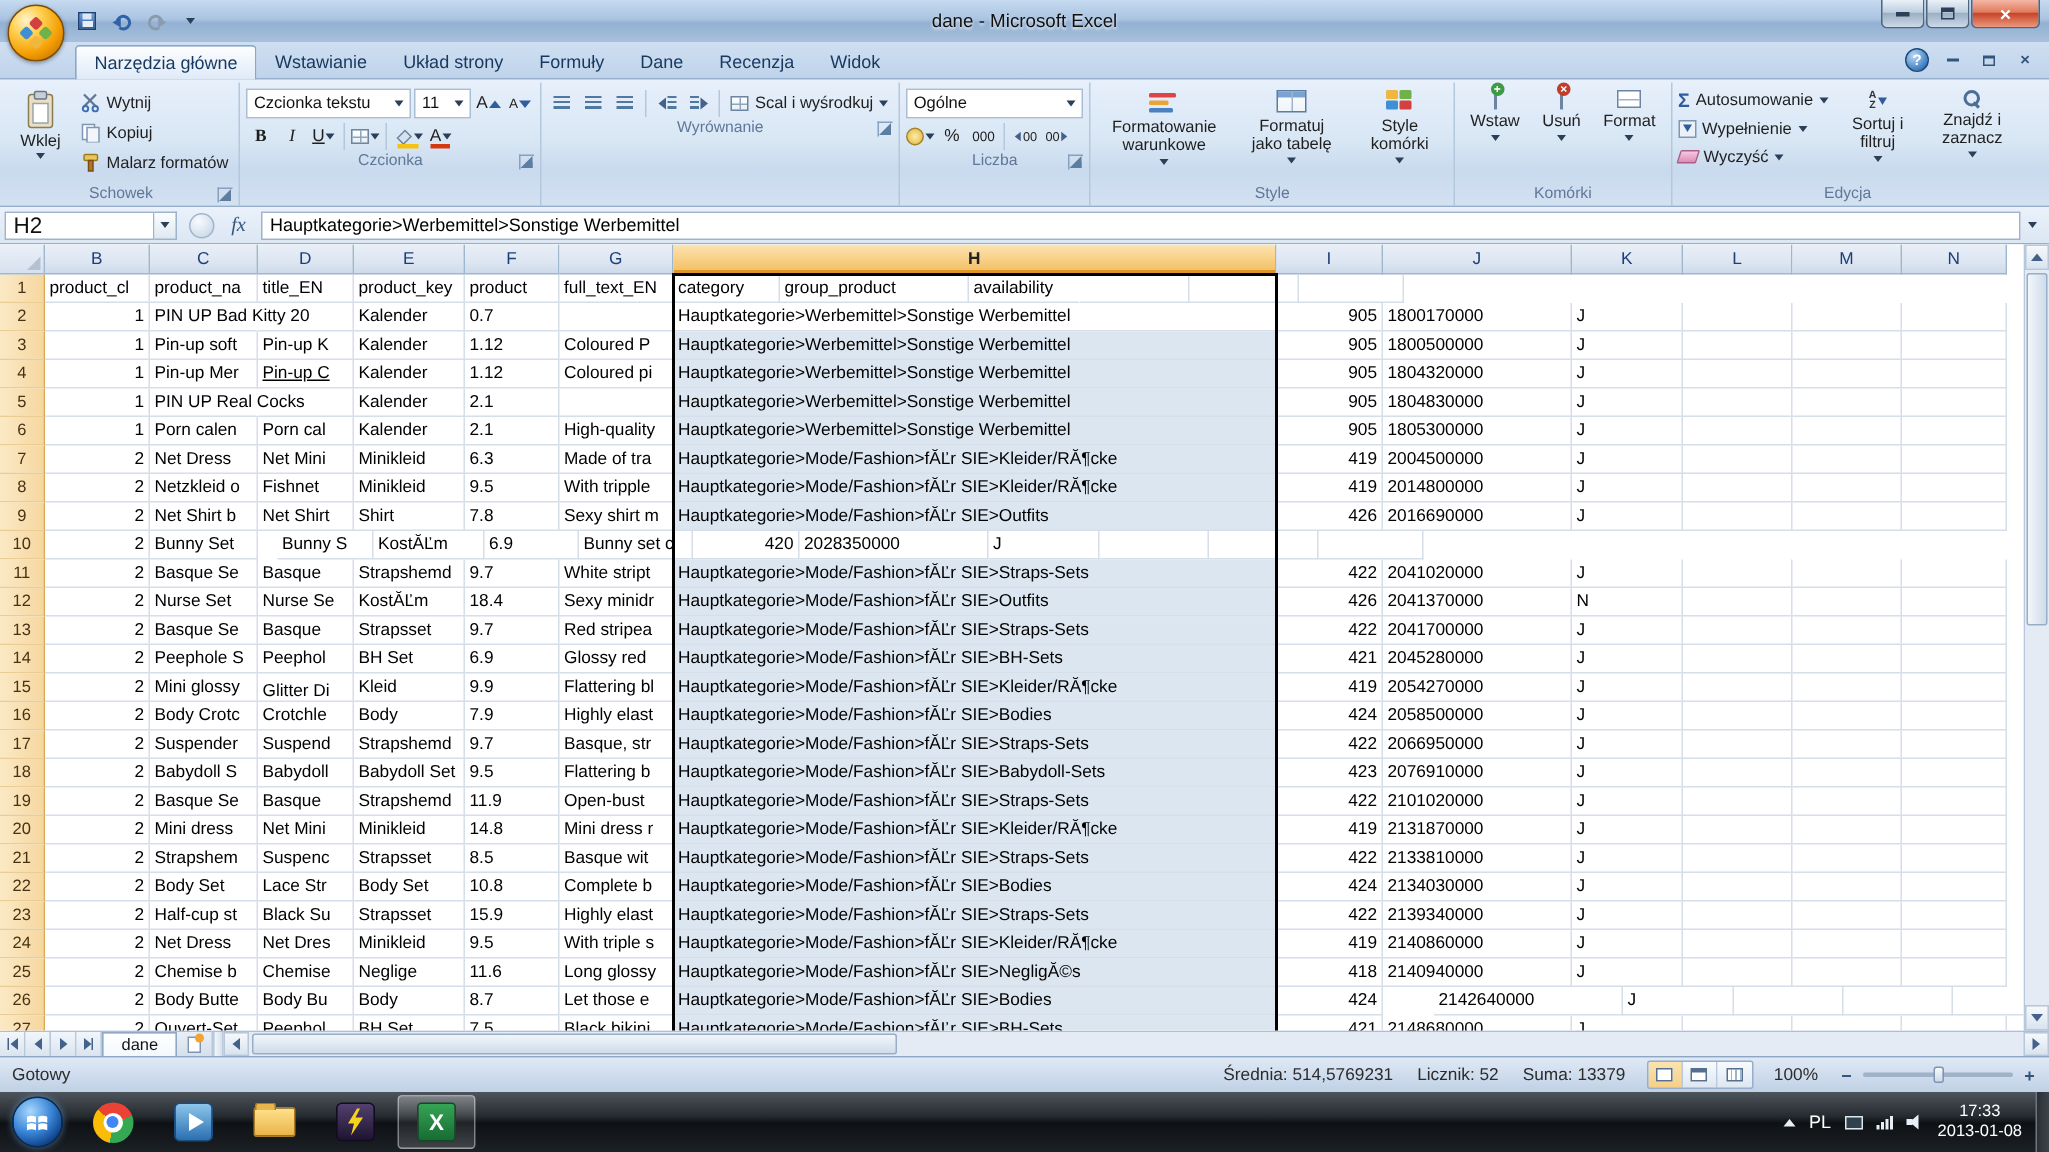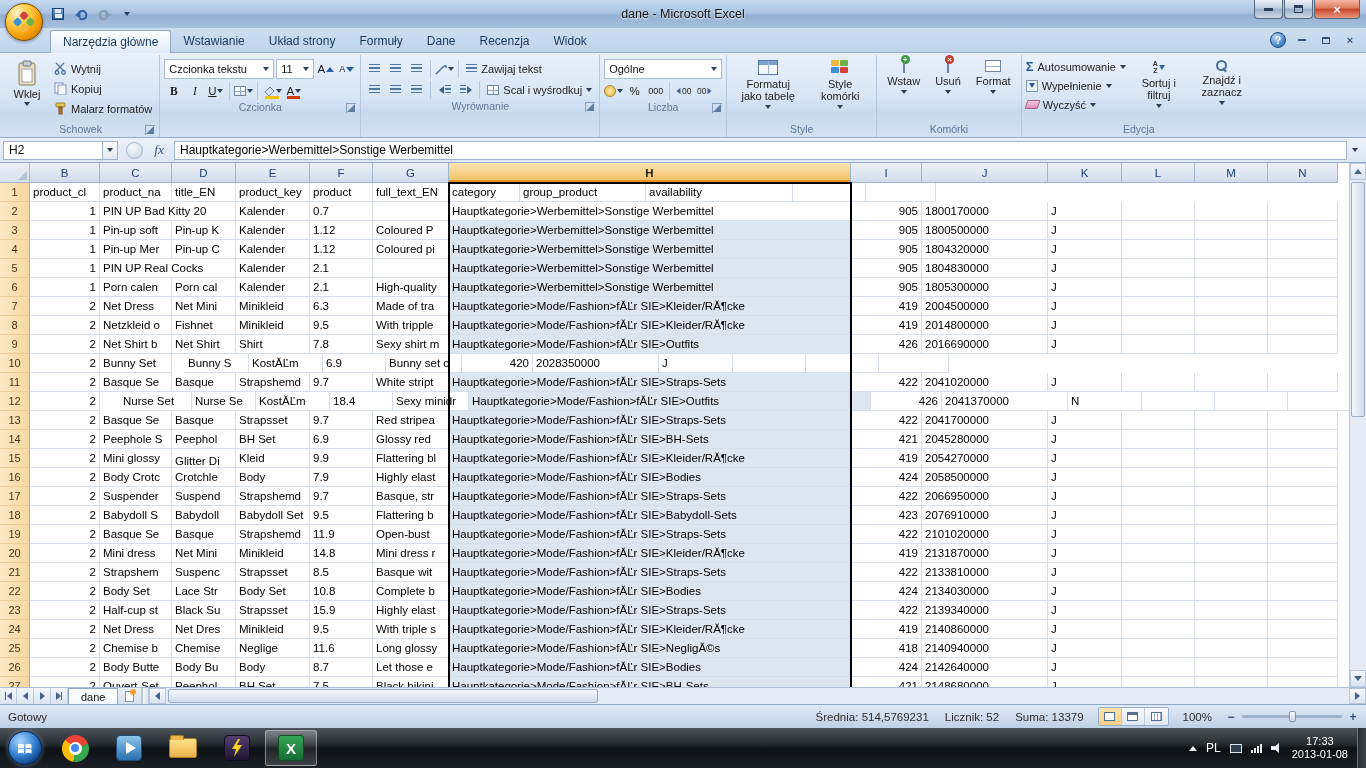--- a/index.html
+++ b/index.html
@@ -79,21 +79,21 @@
 .ic-find::before{content:"";position:absolute;left:0;top:0;width:7px;height:7px;border:2px solid #4a6e96;border-radius:50%}
 .ic-find::after{content:"";position:absolute;right:0;bottom:0;width:5px;height:2px;background:#4a6e96;transform:rotate(45deg)}
 .cellico{width:16px;height:12px;border:1px solid #6d85a0;background:#fff;position:relative}
 .cellico::before{content:"";position:absolute;left:0;right:0;top:5px;height:1px;background:#9db4cd}
 .badge{position:absolute;right:-5px;top:-5px;width:9px;height:9px;border-radius:50%;color:#fff;font-size:8px;line-height:9px;text-align:center;font-weight:bold}
 .badge.green{background:#3d9a46}
 .badge.red{background:#c23c2a}
 
 
 .formulabar{height:25px;background:linear-gradient(#eaf1fa,#dce7f4);border-bottom:1px solid #96aecb;display:flex;align-items:center;padding:2px 3px;flex:none}
-.namebox{width:100px;height:19px;background:#fff;border:1px solid #9fb4cc;font-size:12px;display:flex;align-items:center;padding:0 5px;color:#111}
+.namebox{width:100px;height:19px;background:#fff;border:1px solid #9fb4cc;font-size:15px;display:flex;align-items:center;padding:0 5px;color:#111}
 .nb-dd{width:15px;height:19px;border:1px solid #9fb4cc;border-left:none;background:linear-gradient(#fdfdfd,#dfe8f2);display:flex;align-items:center;justify-content:center}
 .fxwiz{width:17px;height:17px;border-radius:50%;background:radial-gradient(circle at 35% 30%,#f8fbfe,#c3d2e3);border:1px solid #a0b5cd;margin:0 5px 0 8px}
 .fxbtn{width:22px;font-family:"Liberation Serif",serif;font-style:italic;font-size:13.5px;color:#35577e;text-align:center}
 .formula-field{flex:1;height:19px;background:#fff;border:1px solid #9fb4cc;font-size:12px;display:flex;align-items:center;padding:0 5px;margin-left:4px;color:#000;white-space:nowrap;overflow:hidden}
 .fb-dd{width:16px;display:flex;align-items:center;justify-content:center}
 
 
 .gridarea{height:524px;display:flex;background:#fff;flex:none}
 .gridwrap{width:1349px;position:relative;overflow:hidden;background:#fff}
 .headrow{display:flex;height:20px}
@@ -345,44 +345,20 @@
               <span class="bars"></span>
             </div>
           <div class="tbtn">
               <span class="bars"></span>
             </div>
           <div class="tbtn">
               <span class="bars"></span>
             </div>
           <div class="tsep"></div>
           <div class="tbtn">
-              <svg width="12" height="12">
-                <path d="M1 11 L9 3" stroke="#4a6e96" stroke-width="1.5"></path>
-                <path d="M9 3 l2 0 0 2" fill="none" stroke="#4a6e96" stroke-width="1.5"></path>
-              </svg>
-              <span class="dd-sm"></span>
-            </div>
-          <div class="tsep"></div>
-          <div class="sbtn">
-              <span class="bars"></span>
-              <span>Zawijaj tekst</span>
-            </div>
-        </div>
-        <div class="frow">
-          <div class="tbtn">
-              <span class="bars"></span>
-            </div>
-          <div class="tbtn">
-              <span class="bars"></span>
-            </div>
-          <div class="tbtn">
-              <span class="bars"></span>
-            </div>
-          <div class="tsep"></div>
-          <div class="tbtn">
               <span class="tri-lf"></span>
               <span class="bars" style="width:6px"></span>
             </div>
           <div class="tbtn">
               <span class="bars" style="width:6px"></span>
               <span class="tri-rt"></span>
             </div>
           <div class="tsep"></div>
           <div class="sbtn">
               <span class="gridico"></span>
@@ -418,20 +394,29 @@
               <span>00</span>
               <span class="tri-rt" style="transform:scale(.8)"></span>
             </div>
         </div>
       </div>
       <div class="rg-label"><span>Liczba</span><span class="launcher"></span></div>
     </div>
 
     <div class="rgroup">
       <div class="rg-body">
+        <div class="stylebtn">
+          <span class="ic-cond">
+              <i style="background:#d44;width:18px"></i>
+              <i style="background:#e9a33a;width:13px"></i>
+              <i style="background:#4a7fc1;width:16px"></i>
+            </span>
+          <span style="width:78px">Formatowanie warunkowe</span>
+          <span class="dd-sm"></span>
+        </div>
         <div class="stylebtn">
           <span class="ic-table"></span>
           <span style="width:62px">Formatuj jako tabelę</span>
           <span class="dd-sm"></span>
         </div>
         <div class="stylebtn">
           <span class="ic-styles">
               <i style="background:#f0b73e"></i>
               <i style="background:#6fb24a"></i>
               <i style="background:#3e8fd4"></i>
@@ -664,21 +649,21 @@
             </div>
           </div>
           <div class="grow">
             <div class="rowhead">4</div>
             <div class="cell a-right" style="width: 70px;">
               <span>1</span>
             </div>
             <div class="cell a-left" style="width: 72px;">
               <span>Pin-up Mer</span>
             </div>
-            <div class="cell a-left" style="width: 64px;">
+            <div class="cell a-left" style="width: 64px; text-decoration: underline;">
               <span>Pin-up C</span>
             </div>
             <div class="cell a-left" style="width: 74px;">
               <span>Kalender</span>
             </div>
             <div class="cell a-left" style="width: 63px;">
               <span>1.12</span>
             </div>
             <div class="cell a-left" style="width: 76px;">
               <span>Coloured pi</span>
@@ -994,21 +979,21 @@
             </div>
             <div class="cell a-left" style="width: 70px;">
               <span></span>
             </div>
           </div>
           <div class="grow">
             <div class="rowhead">12</div>
             <div class="cell a-right" style="width: 70px;">
               <span>2</span>
             </div>
-            <div class="cell a-left" style="width: 72px; margin-left: 20px;">
+            <div class="cell a-left" style="width: 72px;">
               <span>Nurse Set</span>
             </div>
             <div class="cell a-left" style="width: 64px;">
               <span>Nurse Se</span>
             </div>
             <div class="cell a-left" style="width: 74px;">
               <span>KostĂĽm</span>
             </div>
             <div class="cell a-left" style="width: 63px;">
               <span>18.4</span>
@@ -1603,21 +1588,21 @@
             </div>
             <div class="cell a-left" style="width: 76px;">
               <span>Let those e</span>
             </div>
             <div class="cell a-left sel" style="width: 402px;">
               <span>Hauptkategorie&gt;Mode/Fashion&gt;fĂĽr SIE&gt;Bodies</span>
             </div>
             <div class="cell a-right" style="width: 71px;">
               <span>424</span>
             </div>
-            <div class="cell a-left" style="width: 126px;">
+            <div class="cell a-left" style="width: 126px; margin-left: 34px;">
               <span>2142640000</span>
             </div>
             <div class="cell a-left" style="width: 74px;">
               <span>J</span>
             </div>
             <div class="cell a-left" style="width: 73px;">
               <span></span>
             </div>
             <div class="cell a-left" style="width: 73px;">
               <span></span>

